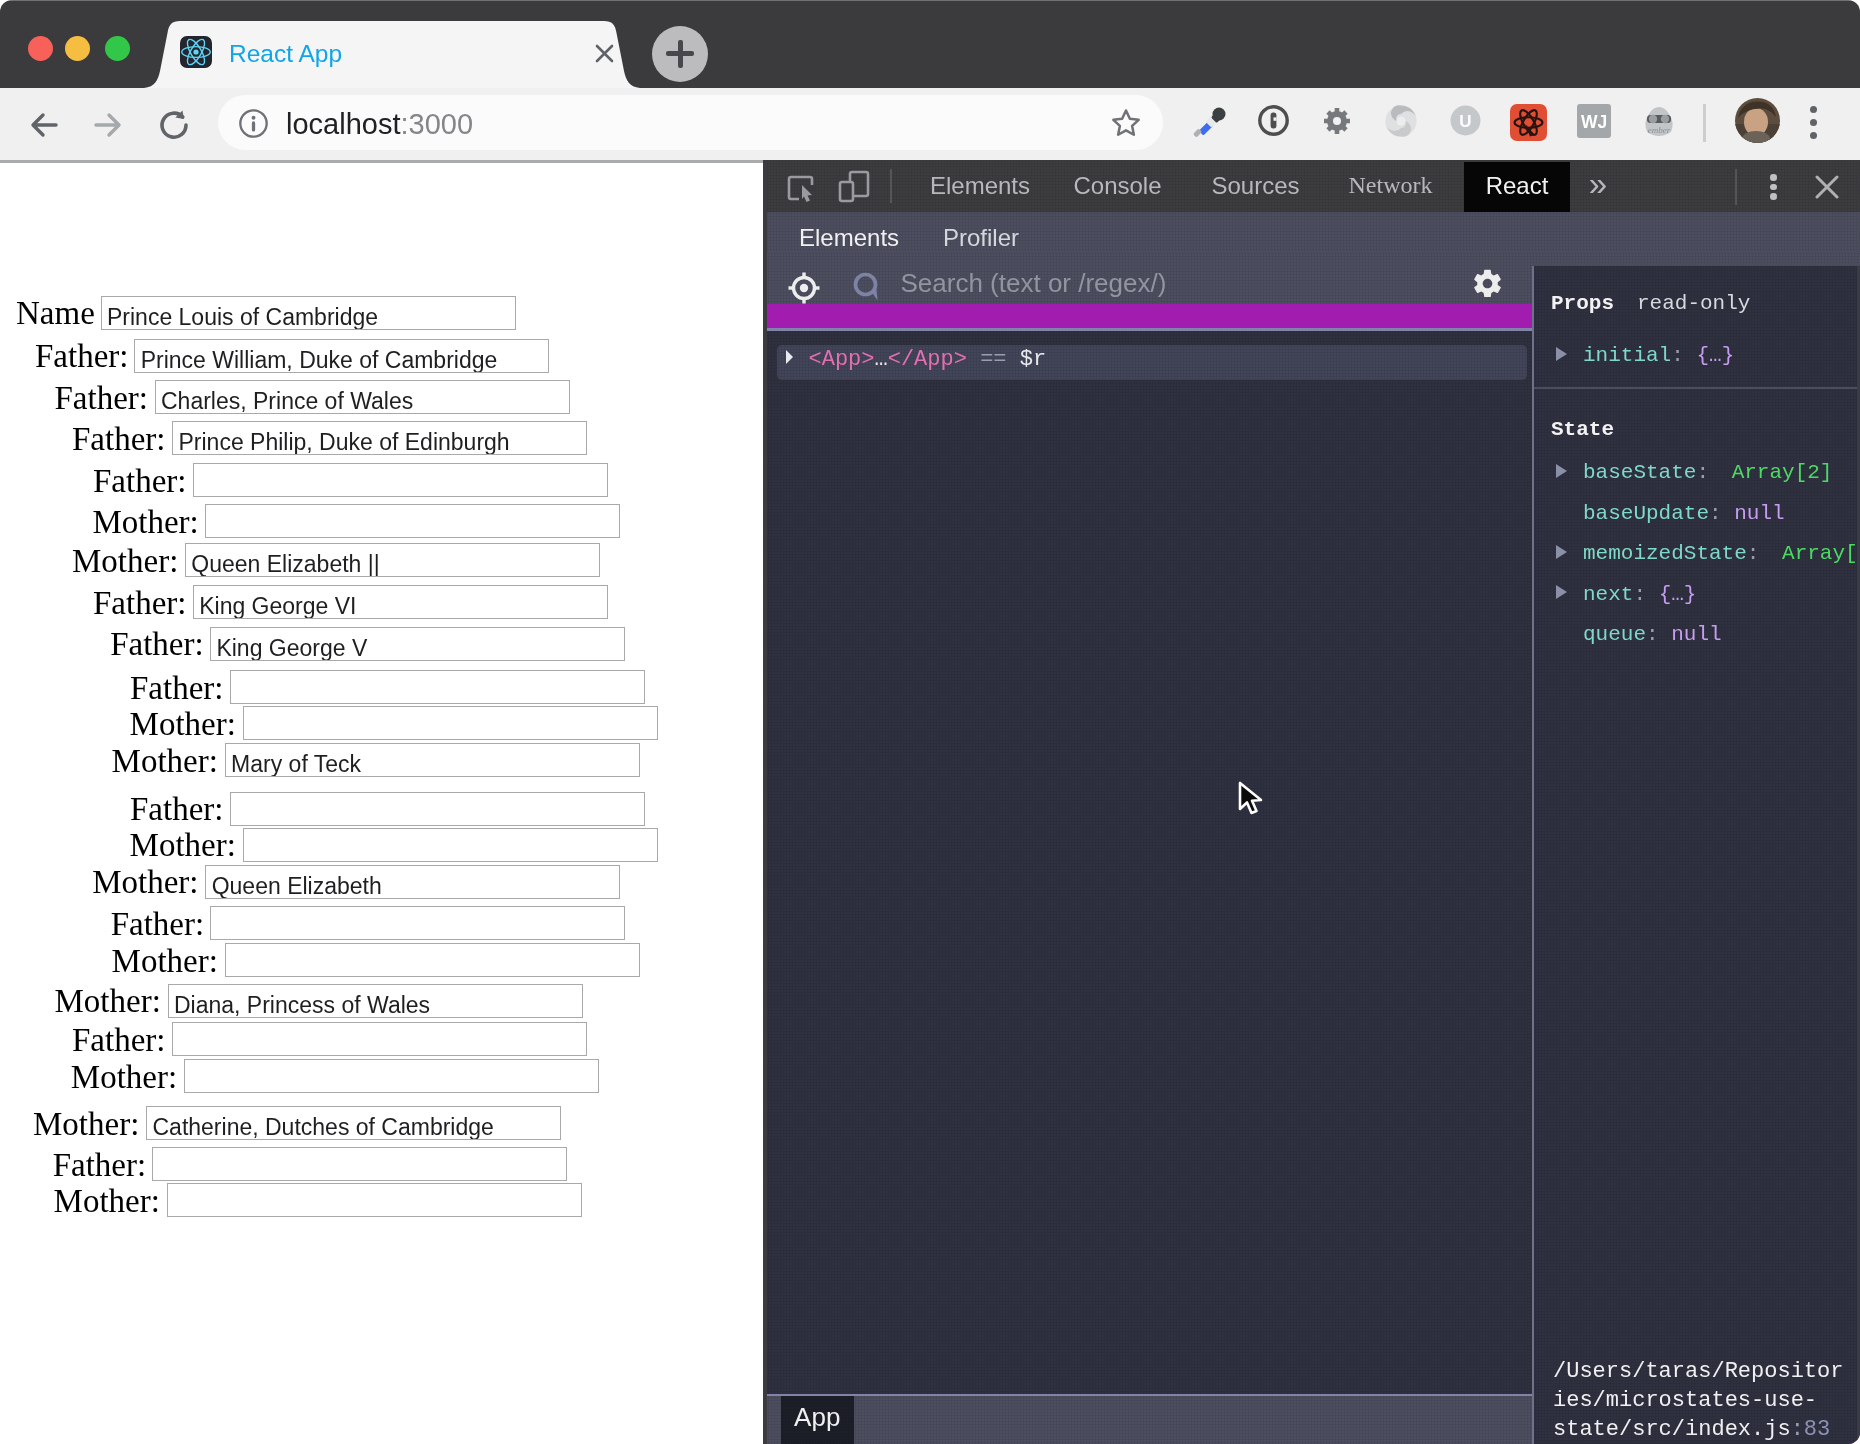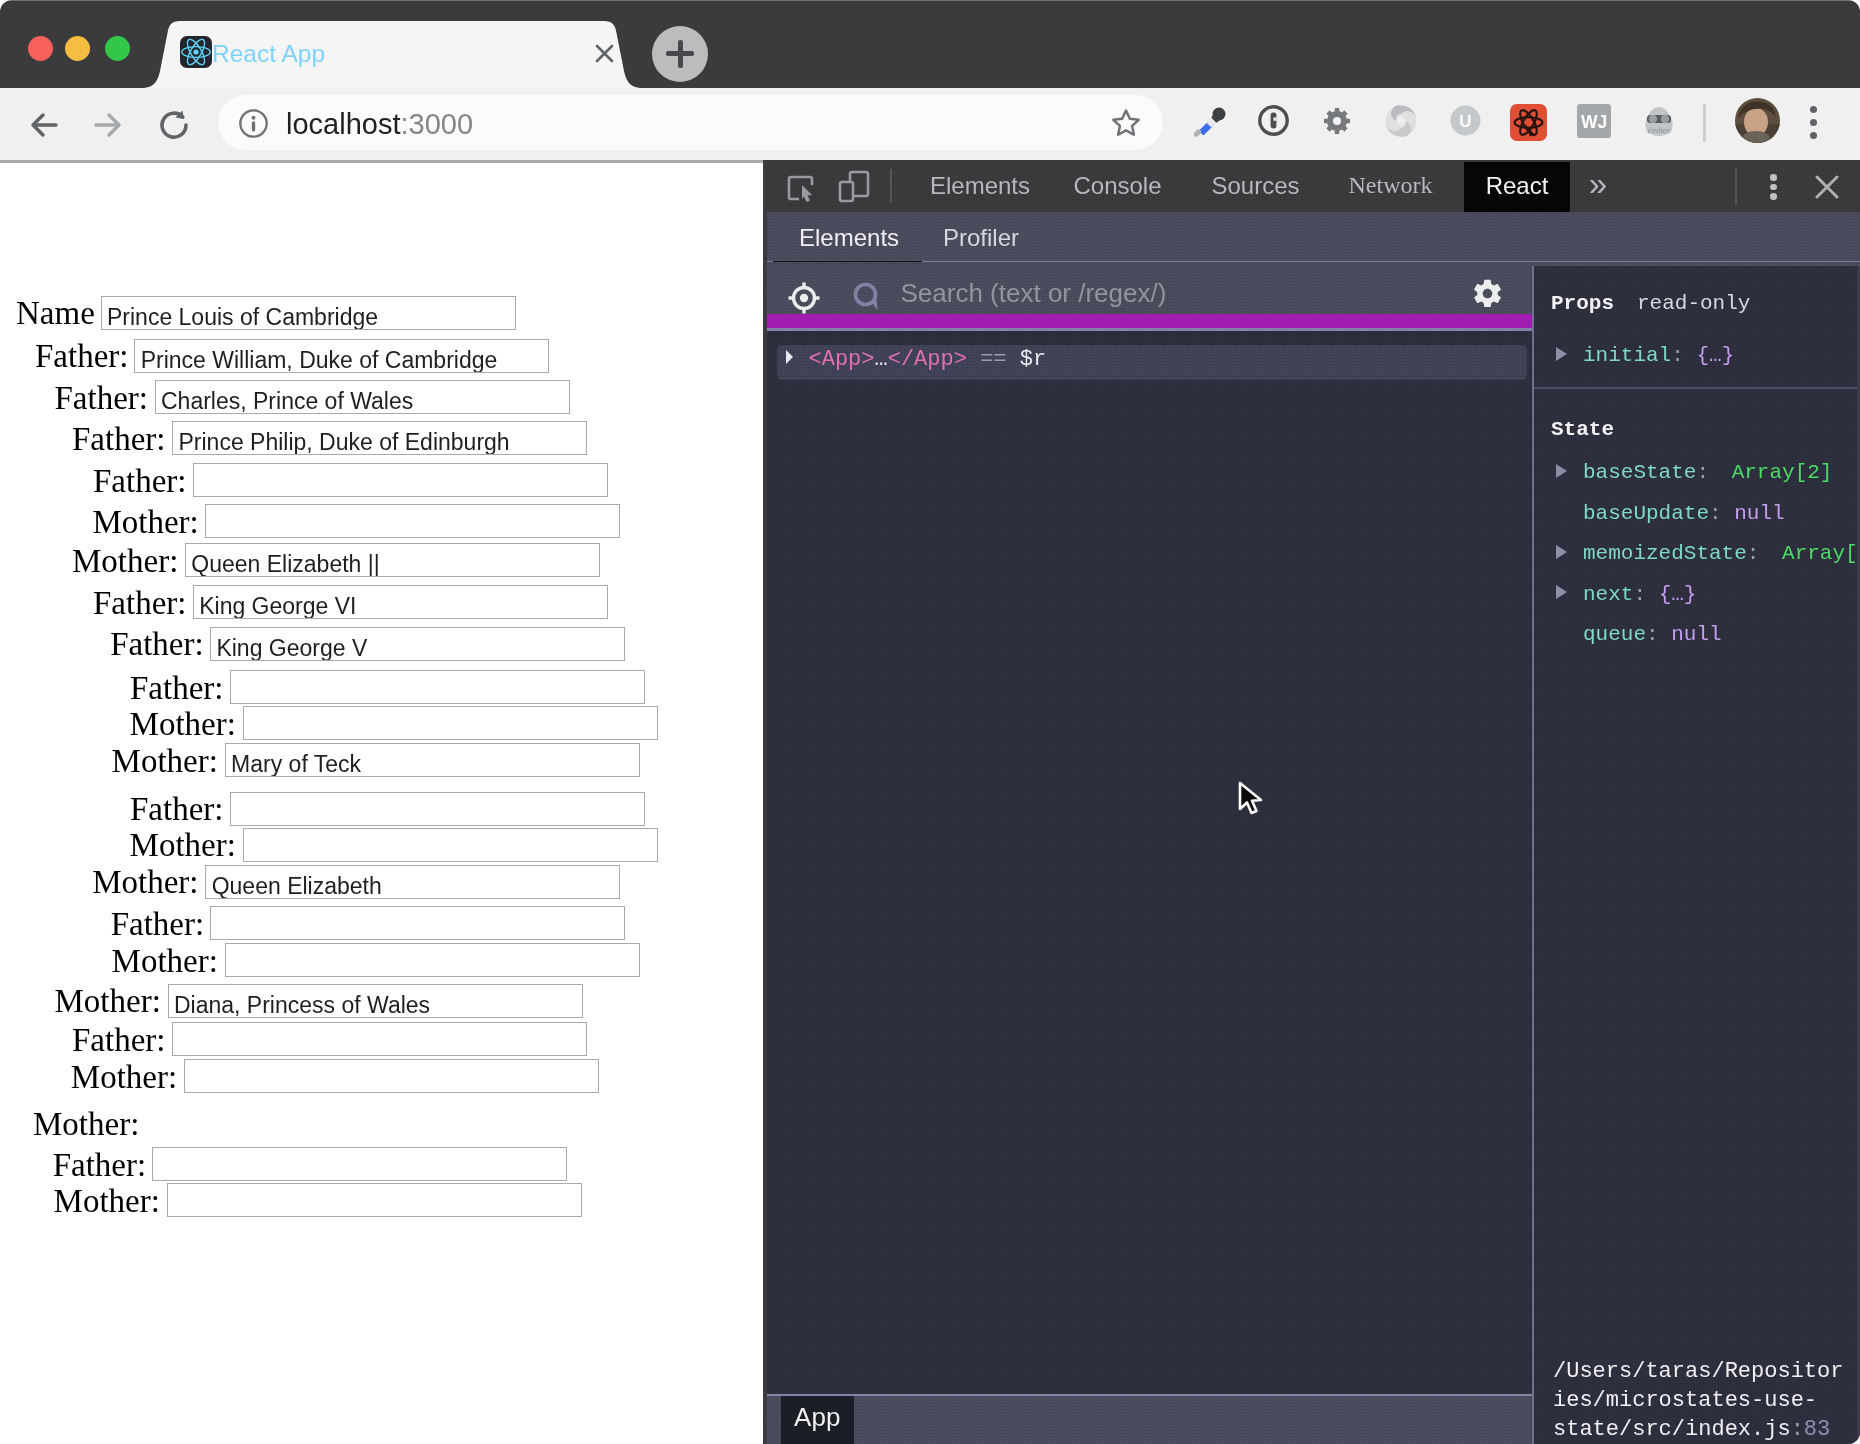--- a/index.html
+++ b/index.html
@@ -3,21 +3,21 @@
 <style>
   * { margin:0; padding:0; box-sizing:border-box; }
   html,body { width:1860px; height:1444px; background:#fff; font-family:"Liberation Sans",sans-serif; overflow:hidden; }
   #win { position:absolute; left:0; top:0; width:1860px; height:1444px; border-radius:12px; overflow:hidden; background:#fff; }
   .abs { position:absolute; }
   
   #titlebar { position:absolute; left:0; top:0; width:1860px; height:88px; background:#3b3b3d; box-shadow: inset 0 1px 0 rgba(255,255,255,.28); }
   .light { position:absolute; top:35.5px; width:25px; height:25px; border-radius:50%; }
   
   #tab { position:absolute; left:144px; top:19px; width:496px; height:69px; }
-  #tabtitle { position:absolute; left:212px; top:40px; width:300px; font-size:24.5px; color:#7dd3fc; }
+  #tabtitle { position:absolute; left:229px; top:40px; width:300px; font-size:24.5px; color:#0ea5e9; }
   #favicon { position:absolute; left:180px; top:36px; width:32px; height:32px; background:#23262e; border-radius:7px; }
   #tabclose { position:absolute; left:594px; top:43px; }
   #plus { position:absolute; left:652px; top:25.5px; width:56px; height:56px; border-radius:50%; background:#bcbcbe; }
   #plus:before { content:""; position:absolute; left:14px; top:25.5px; width:28px; height:5px; border-radius:2px; background:#47484c; }
   #plus:after  { content:""; position:absolute; left:25.5px; top:14px; width:5px; height:28px; border-radius:2px; background:#47484c; }
   
   #toolbar { position:absolute; left:0; top:88px; width:1860px; height:72px; background:#eff0ef; }
   #tbborder { position:absolute; left:0; top:160px; width:1860px; height:3px; background:#aaabad; }
   #pill { position:absolute; left:218px; top:6.5px; width:945px; height:55px; border-radius:27.5px; background:#fbfbfb; }
   #url { position:absolute; left:286px; top:20px; font-size:29px; color:#202124; }
@@ -32,21 +32,21 @@
   
   #dt { position:absolute; left:763px; top:162px; width:1097px; height:1282px; background:#a21caf; }
   #dtl { position:absolute; left:0px; top:0px; width:3.5px; height:1282px; background:#3c3c40; }
   #dttop { position:absolute; left:0; top:0; width:1097px; height:50px; background:#3f3f42; }
   .dtab { position:absolute; top:0px; height:50px; line-height:47px; font-size:24px; color:#b7b8bc; text-align:center; }
   #reacttab { position:absolute; left:701px; top:0; width:106px; height:50px; background:#060606; color:#f2f2f3; text-align:center; line-height:47px; font-size:24px; }
   #dtsub { position:absolute; left:0; top:50px; width:1097px; height:49px; background:#505263; }
   .stab { position:absolute; top:0; height:49px; line-height:52px; font-size:24px; text-align:center; }
   #subline  { position:absolute; left:3.5px; top:99px;  width:1093.5px; height:4px; background:#7a7e9a; }
   #subline2 { position:absolute; left:10px; top:99px; width:149px; height:4.5px; background:#16161b; }
-  #dtsearch { position:absolute; left:3.5px; top:100px; width:1093.5px; height:52px; background:#505263; }
+  #dtsearch { position:absolute; left:3.5px; top:90px; width:1093.5px; height:52px; background:#505263; }
   #searchborder { position:absolute; left:3.5px; top:165.5px; width:1093.5px; height:3px; background:#8184a8; }
   #ph { position:absolute; left:134px; top:16px; font-size:26px; color:#9294a0; }
   
   #dtree { position:absolute; left:3.5px; top:168.5px; width:765px; height:1063px; background:#313342; }
   #selrow { position:absolute; left:10px; top:14.5px; width:750.5px; height:34.5px; border-radius:5px; background:#45475c; }
   #treetext { position:absolute; left:42px; top:15px; font:22px "Liberation Mono",monospace; line-height:27px; color:#e8e9ed; }
   .pink { color:#e26fb1; }
   .dim  { color:#9a9daf; }
   
   #dtright { position:absolute; left:771px; top:103.5px; width:326px; height:1178.5px; background:#313342; overflow:hidden; }
@@ -225,20 +225,21 @@
       <span class="in" style="left:210.4px;top:743.2px"></span>
 <span class="lb" style="left:111.6px;top:778.5px">Mother:</span>
       <span class="in" style="left:224.6px;top:779.7px"></span>
 <span class="lb" style="left:54.5px;top:819.3px">Mother:</span>
       <span class="in" style="left:167.5px;top:820.5px">Diana, Princess of Wales</span>
 <span class="lb" style="left:72.0px;top:858.0px">Father:</span>
       <span class="in" style="left:171.7px;top:859.2px"></span>
 <span class="lb" style="left:70.8px;top:894.5px">Mother:</span>
       <span class="in" style="left:183.8px;top:895.7px"></span>
 <span class="lb" style="left:33.0px;top:941.7px">Mother:</span>
+      <span class="in" style="left:146.0px;top:942.9px">Catherine, Dutches of Cambridge</span>
 <span class="lb" style="left:52.7px;top:982.5px">Father:</span>
       <span class="in" style="left:152.4px;top:983.7px"></span>
 <span class="lb" style="left:53.6px;top:1019.0px">Mother:</span>
       <span class="in" style="left:166.6px;top:1020.2px"></span>
   </div>
 
   <div id="dt">
     <div id="dttop">
       <svg class="abs" style="left:24px;top:13px" width="28" height="27" viewBox="0 0 28 27">
         <path d="M25,10 L25,4 Q25,2 23,2 L4,2 Q2,2 2,4 L2,22 Q2,24 4,24 L12,24" stroke="#9a9aa0" stroke-width="2.6" fill="none"></path>

